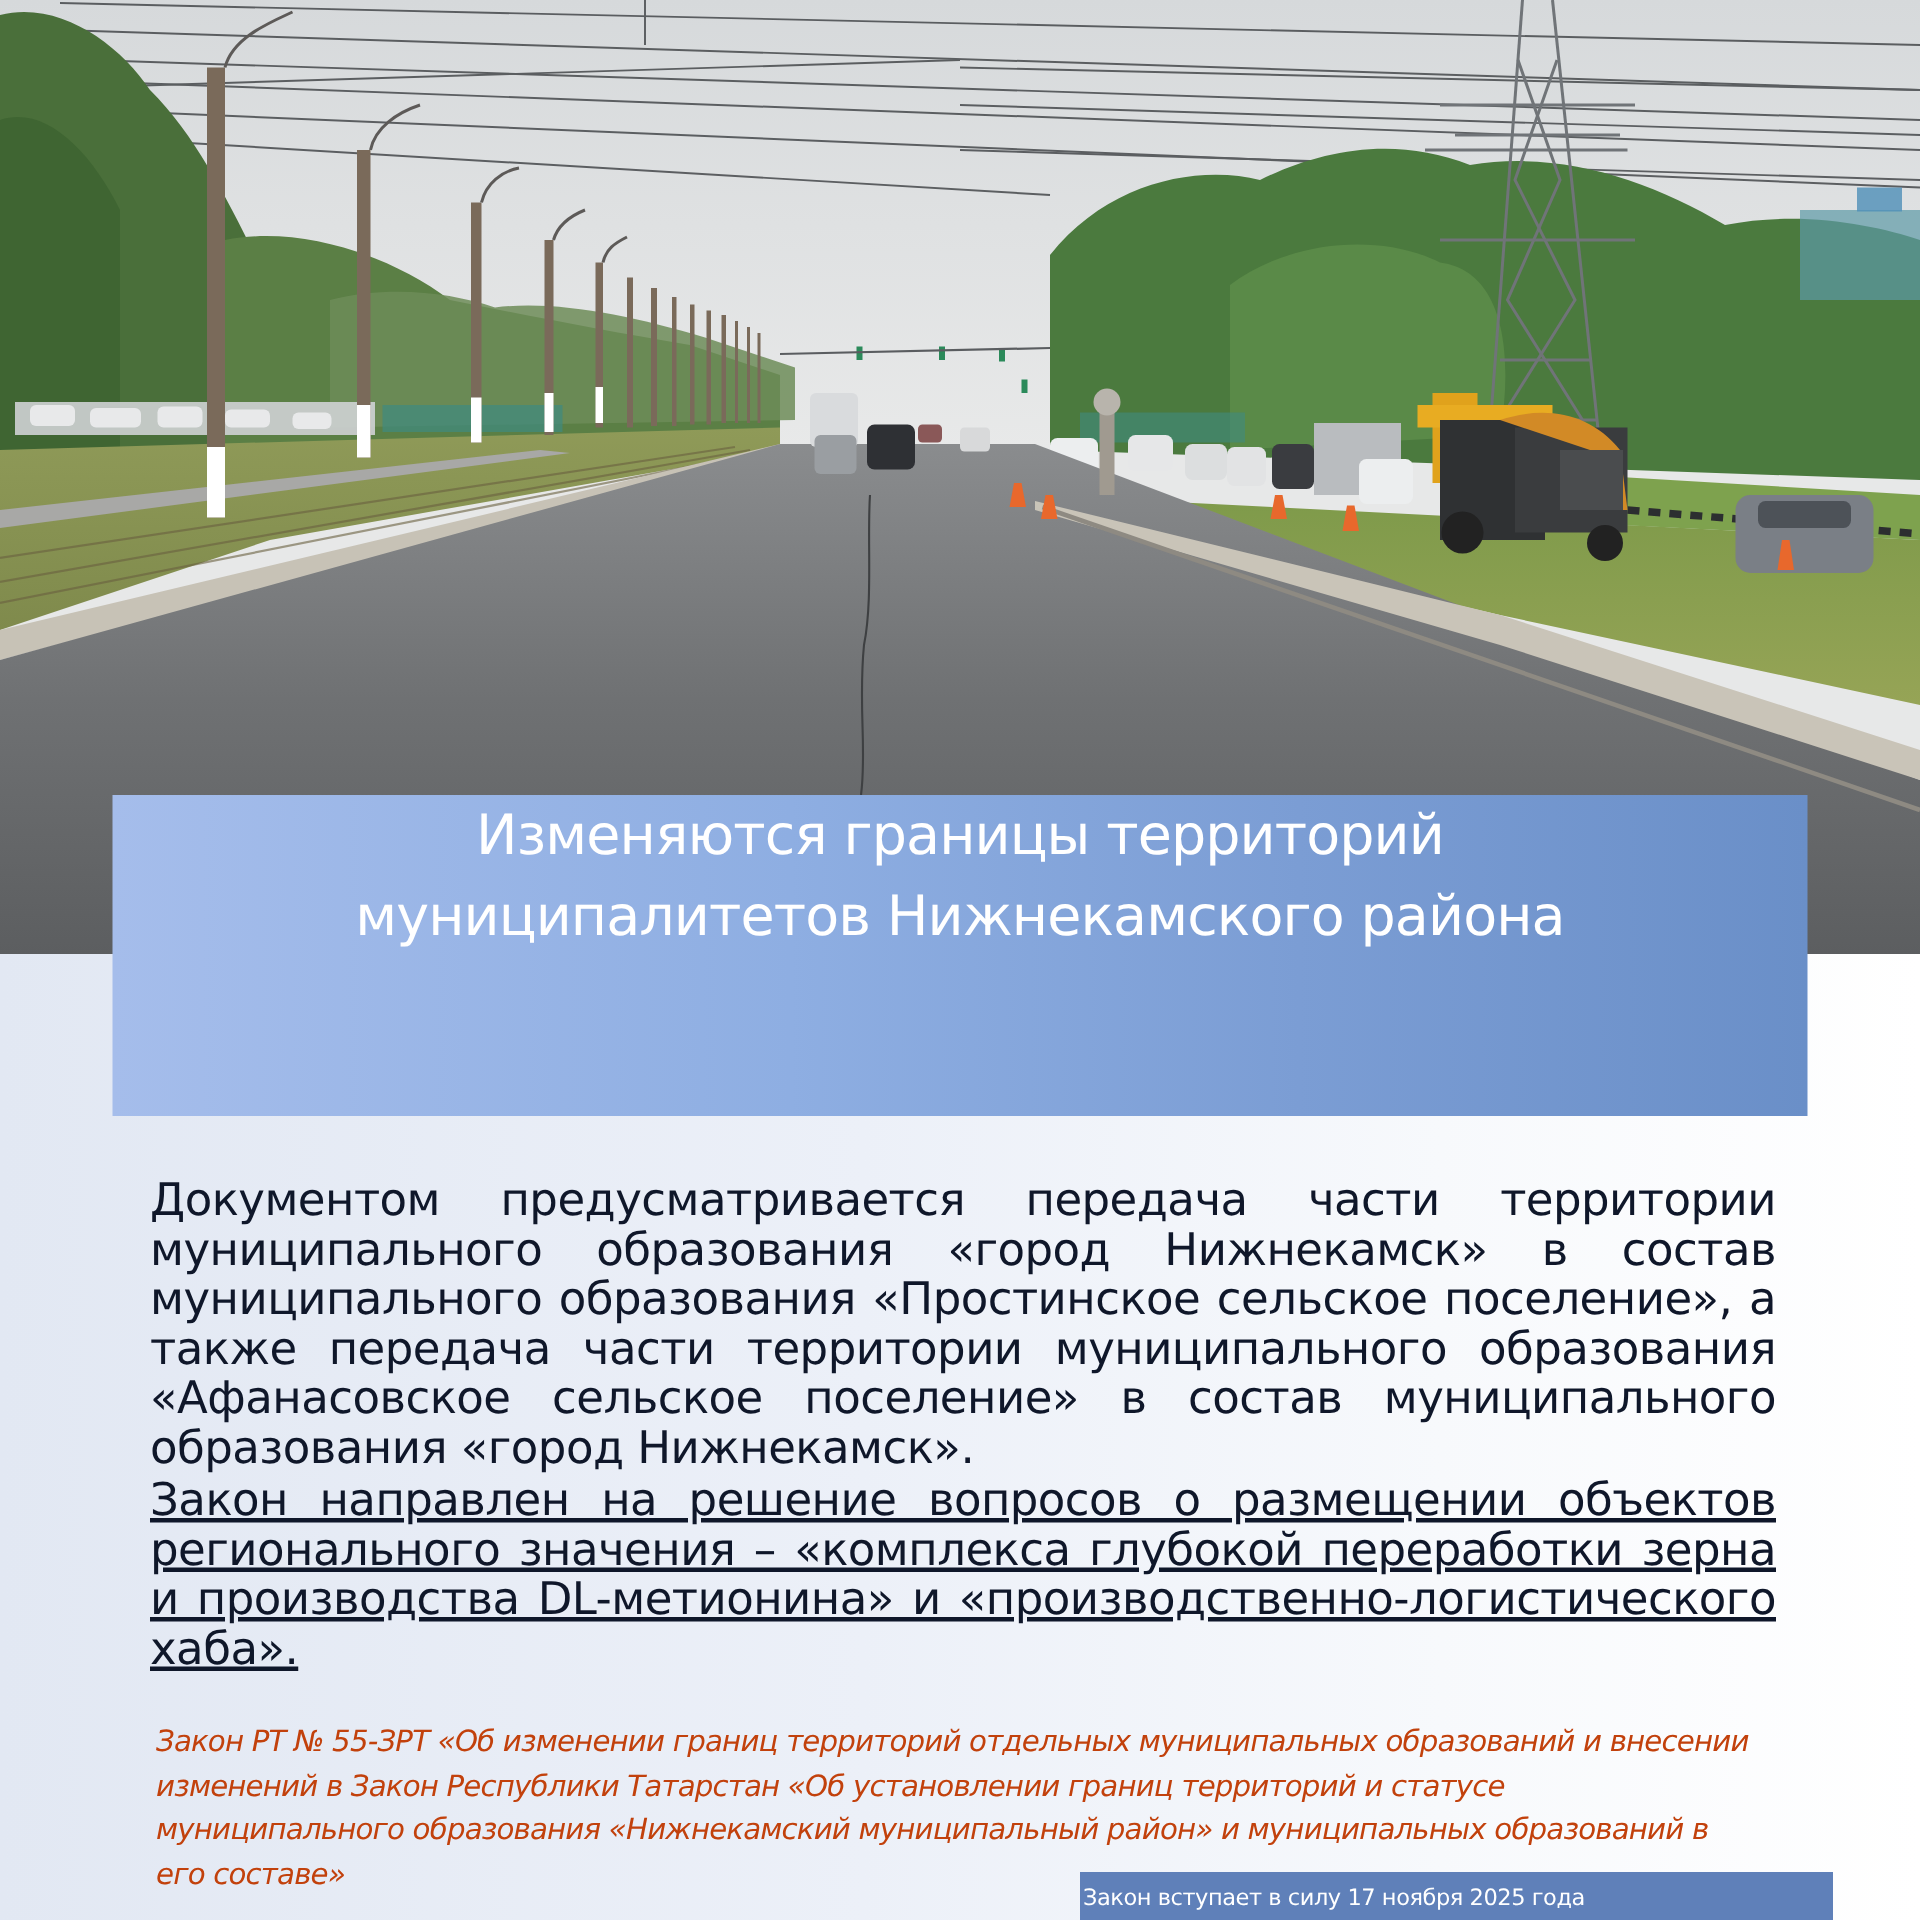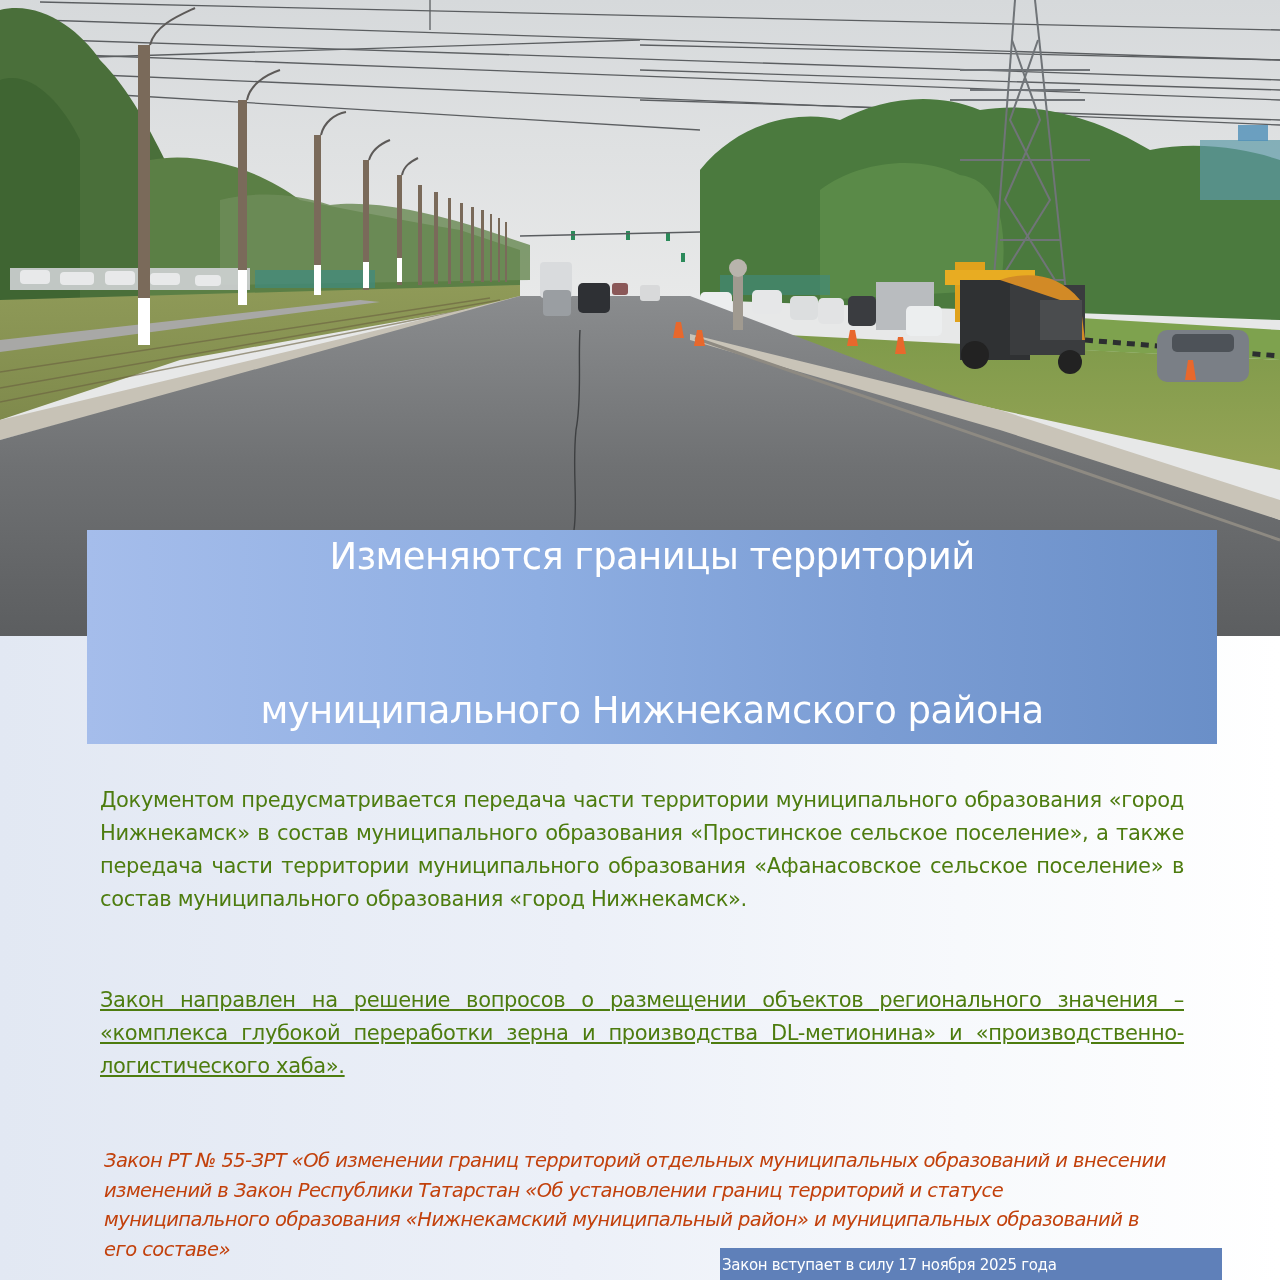--- a/index.html
+++ b/index.html
@@ -14,41 +14,40 @@
     .photo {
       position: absolute; left: 0; top: 0; width: 1280px; height: 636px; overflow: hidden;
       background: linear-gradient(180deg, #d9dcde 0%, #e3e5e6 35%, #e7e8e8 45%);
     }
     .photo svg { position: absolute; left: 0; top: 0; }
 
     
     .banner {
       position: absolute; left: 75px; top: 530px; width: 1130px; height: 214px;
       background: linear-gradient(90deg, #a5bdeb 0%, #8eaee2 40%, #7b9dd4 70%, #6a8fc8 100%);
-      display: flex; flex-direction: column; justify-content: space-between; align-items: center;
+      display: flex; flex-direction: column; justify-content: flex-start; align-items: center;
       padding-bottom: 6px;
-      margin-left: 12px;
     }
     .banner .title-line {
       color: #ffffff;
       font-family: "DejaVu Sans", sans-serif;
       font-size: 37px;
       letter-spacing: -0.6px;
       line-height: 54px;
       font-weight: normal;
       white-space: nowrap;
     }
 
     
     .body-text {
       position: absolute; left: 100px; width: 1084px;
       font-family: "DejaVu Sans", sans-serif;
-      font-size: 21px;
+      font-size: 30px;
       line-height: 33px;
-      color: #4d7c0f;
+      color: #0f172a;
       text-align: justify;
       letter-spacing: -0.35px;
     }
     .p1 { top: 784px; }
     .p2 { top: 984px; text-decoration: underline; }
 
     
     .law-ref {
       position: absolute; left: 104px; top: 1146px; width: 1070px;
       font-family: "DejaVu Sans", sans-serif;
@@ -256,21 +255,21 @@
       <rect x="626" y="231" width="4" height="9"></rect>
       <rect x="666" y="232" width="4" height="9"></rect>
       <rect x="681" y="253" width="4" height="9"></rect>
     </g>
     <path d="M520 236 L700 232" stroke="#5a5d60" stroke-width="1.5"></path>
   </svg>
 </div>
 
 <div class="banner">
   <h1 class="title-line">Изменяются границы территорий</h1>
-  <h1 class="title-line">муниципального Нижнекамского района</h1>
+  <h1 class="title-line">муниципалитетов Нижнекамского района</h1>
 </div>
 
 <p class="body-text p1">Документом предусматривается передача части территории муниципального образования «город Нижнекамск» в состав муниципального образования «Простинское сельское поселение», а также передача части территории муниципального образования «Афанасовское сельское поселение» в состав муниципального образования «город Нижнекамск».</p>
 <p class="body-text p2">Закон направлен на решение вопросов о размещении объектов регионального значения – «комплекса глубокой переработки зерна и производства DL-метионина» и «производственно-логистического хаба».</p>
 
 <p class="law-ref">Закон РТ № 55-ЗРТ «Об изменении границ территорий отдельных муниципальных образований и внесении изменений в Закон Республики Татарстан «Об установлении границ территорий и статусе муниципального образования «Нижнекамский муниципальный район» и муниципальных образований в его составе»</p>
 
 <div class="date-badge">Закон вступает в силу 17 ноября 2025 года</div>
 
 </body></html>

